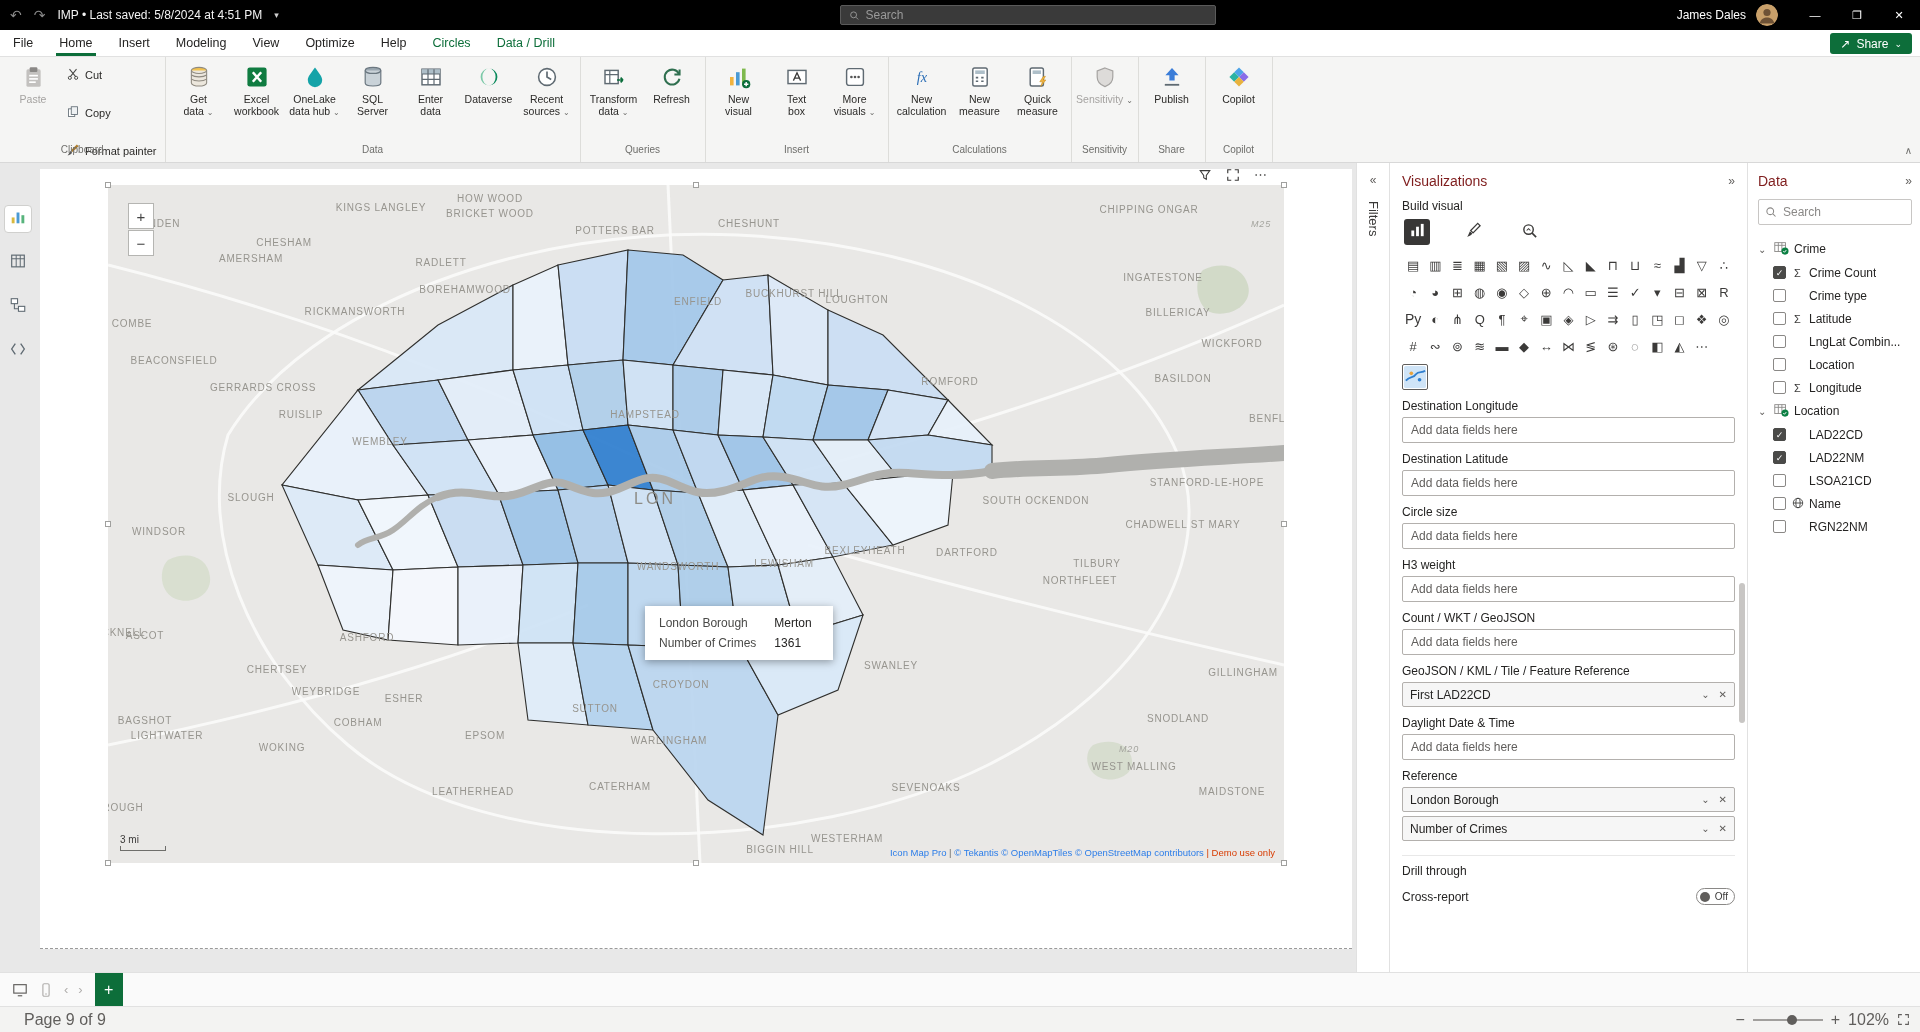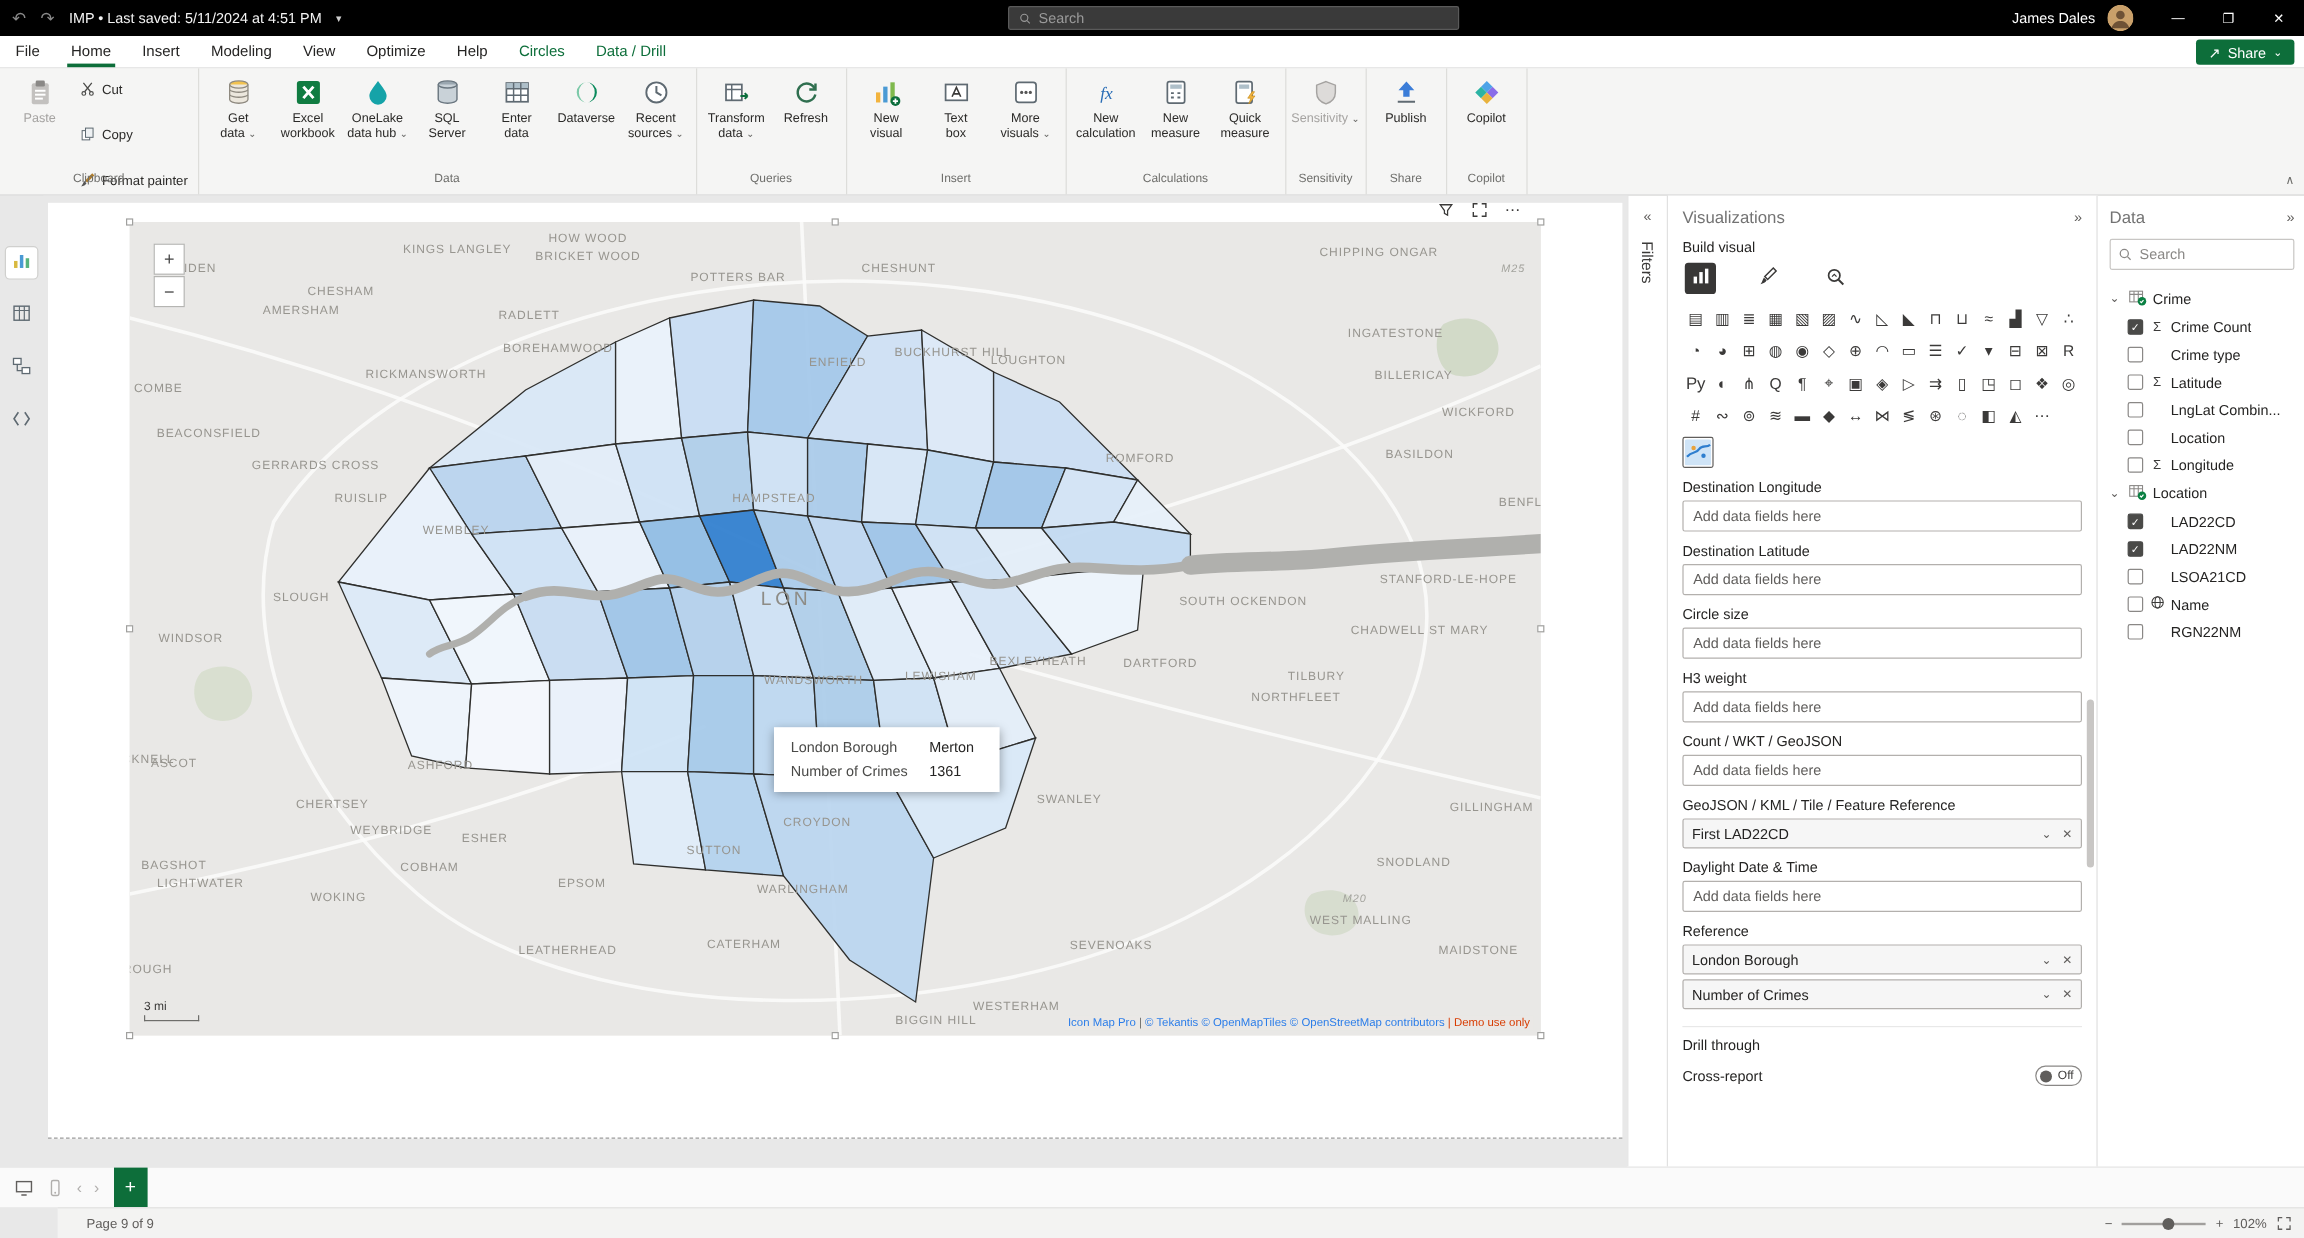--- a/index.html
+++ b/index.html
@@ -71,21 +71,21 @@
   .road{fill:none;stroke:#fbfbfa;stroke-width:3;opacity:.9;}
   .borough{stroke:#2f2f2d;stroke-width:1.1;fill-opacity:.93;}
   .thames{fill:none;stroke:#b0b0ad;stroke-linecap:round;}
   
   #filters-rail{width:34px;background:#fff;border-left:1px solid #e1e1e1;border-right:1px solid #e1e1e1;display:flex;flex-direction:column;align-items:center;padding-top:10px;gap:14px;}
   #filters-rail .fr-icon{font-size:12px;color:#605e5c;}
   #filters-rail .fr-label{writing-mode:vertical-rl;font-size:13px;color:#3b3a39;}
   
   #viz-panel{width:358px;background:#fff;border-right:1px solid #e1e1e1;padding:10px 12px 0 12px;position:relative;font-size:12px;overflow:hidden;}
   .panel-head{display:flex;justify-content:space-between;align-items:center;}
-  .panel-title{font-size:14px;color:#737373;}
+  .panel-title{font-size:14px;color:#7f1d1d;}
   .panel-collapse{color:#605e5c;font-size:12px;}
   #viz-subtitle{margin:10px 0 6px;color:#252423;}
   #viz-tabs{display:flex;gap:30px;margin:4px 0 10px 2px;align-items:center;}
   .viz-tab{width:26px;height:26px;display:flex;align-items:center;justify-content:center;border-radius:3px;color:#3b3a39;}
   .viz-tab svg{width:17px;height:17px;}
   .viz-tab.selected{background:#383736;color:#fff;}
   #viz-grid{display:grid;grid-template-columns:repeat(15,1fr);row-gap:7px;margin-bottom:8px;}
   .v-cell{height:20px;display:flex;align-items:center;justify-content:center;font-size:13px;color:#3b3a39;}
   .v-cell.small{font-size:14px;}
   #viz-custom-row{margin:2px 0 6px;}
@@ -123,35 +123,35 @@
   .f-name{white-space:nowrap;overflow:hidden;text-overflow:ellipsis;}
   
   #pages-bar{height:34px;background:#fafafa;border-top:1px solid #e1e1e1;display:flex;align-items:stretch;font-size:12px;}
   #pb-left{display:flex;align-items:center;gap:10px;padding:0 12px;}
   #pb-left svg{width:16px;height:16px;}
   .pb-nav{color:#b0aeac;font-size:13px;}
   .page-tab{display:flex;align-items:center;padding:0 16px;border-right:1px solid #e6e6e4;color:#3b3a39;}
   .page-tab.active{background:#e4e4e2;color:#1b1a19;}
   #add-page{width:28px;display:flex;align-items:center;justify-content:center;background:#0d6e3a;color:#fff;font-size:16px;margin:0;}
   
-  #status-bar{height:27px;background:#f3f3f2;border-top:1px solid #e1e1e1;position:relative;font-size:11px;color:#605e5c;display:flex;align-items:center;margin-left:48px;}
+  #status-bar{height:27px;background:#f3f3f2;border-top:1px solid #e1e1e1;position:relative;font-size:16px;color:#605e5c;display:flex;align-items:center;}
   #page-indicator{margin-left:24px;}
   #zoom-cluster{position:absolute;right:10px;top:0;height:25px;display:flex;align-items:center;gap:8px;}
   #zoom-track{width:70px;height:2px;background:#a19f9d;position:relative;}
   #zoom-thumb{position:absolute;left:34px;top:-4px;width:10px;height:10px;border-radius:50%;background:#605e5c;}
   #zoom-cluster svg{width:13px;height:13px;}
 </style>
 </head>
 <body>
 
 <div id="titlebar">
   <div class="tb-left">
     <span class="tb-arrow">↶</span>
     <span class="tb-arrow">↷</span>
-    <span id="tb-title">IMP • Last saved: 5/11/2024 at 4:51 PM</span>
+    <span id="tb-title">IMP • Last saved: 5/8/2024 at 4:51 PM</span>
     <span class="tb-caret">▾</span>
   </div>
   <div id="tb-search">
     <svg viewBox="0 0 16 16">
         <circle cx="7" cy="7" r="4.5" fill="none" stroke="#9a9a9a" stroke-width="1.4"></circle>
         <path d="M10.5 10.5 L14 14" stroke="#9a9a9a" stroke-width="1.4"></path>
       </svg>
     <input type="text" placeholder="Search" style="">
   </div>
   <div class="tb-right">

